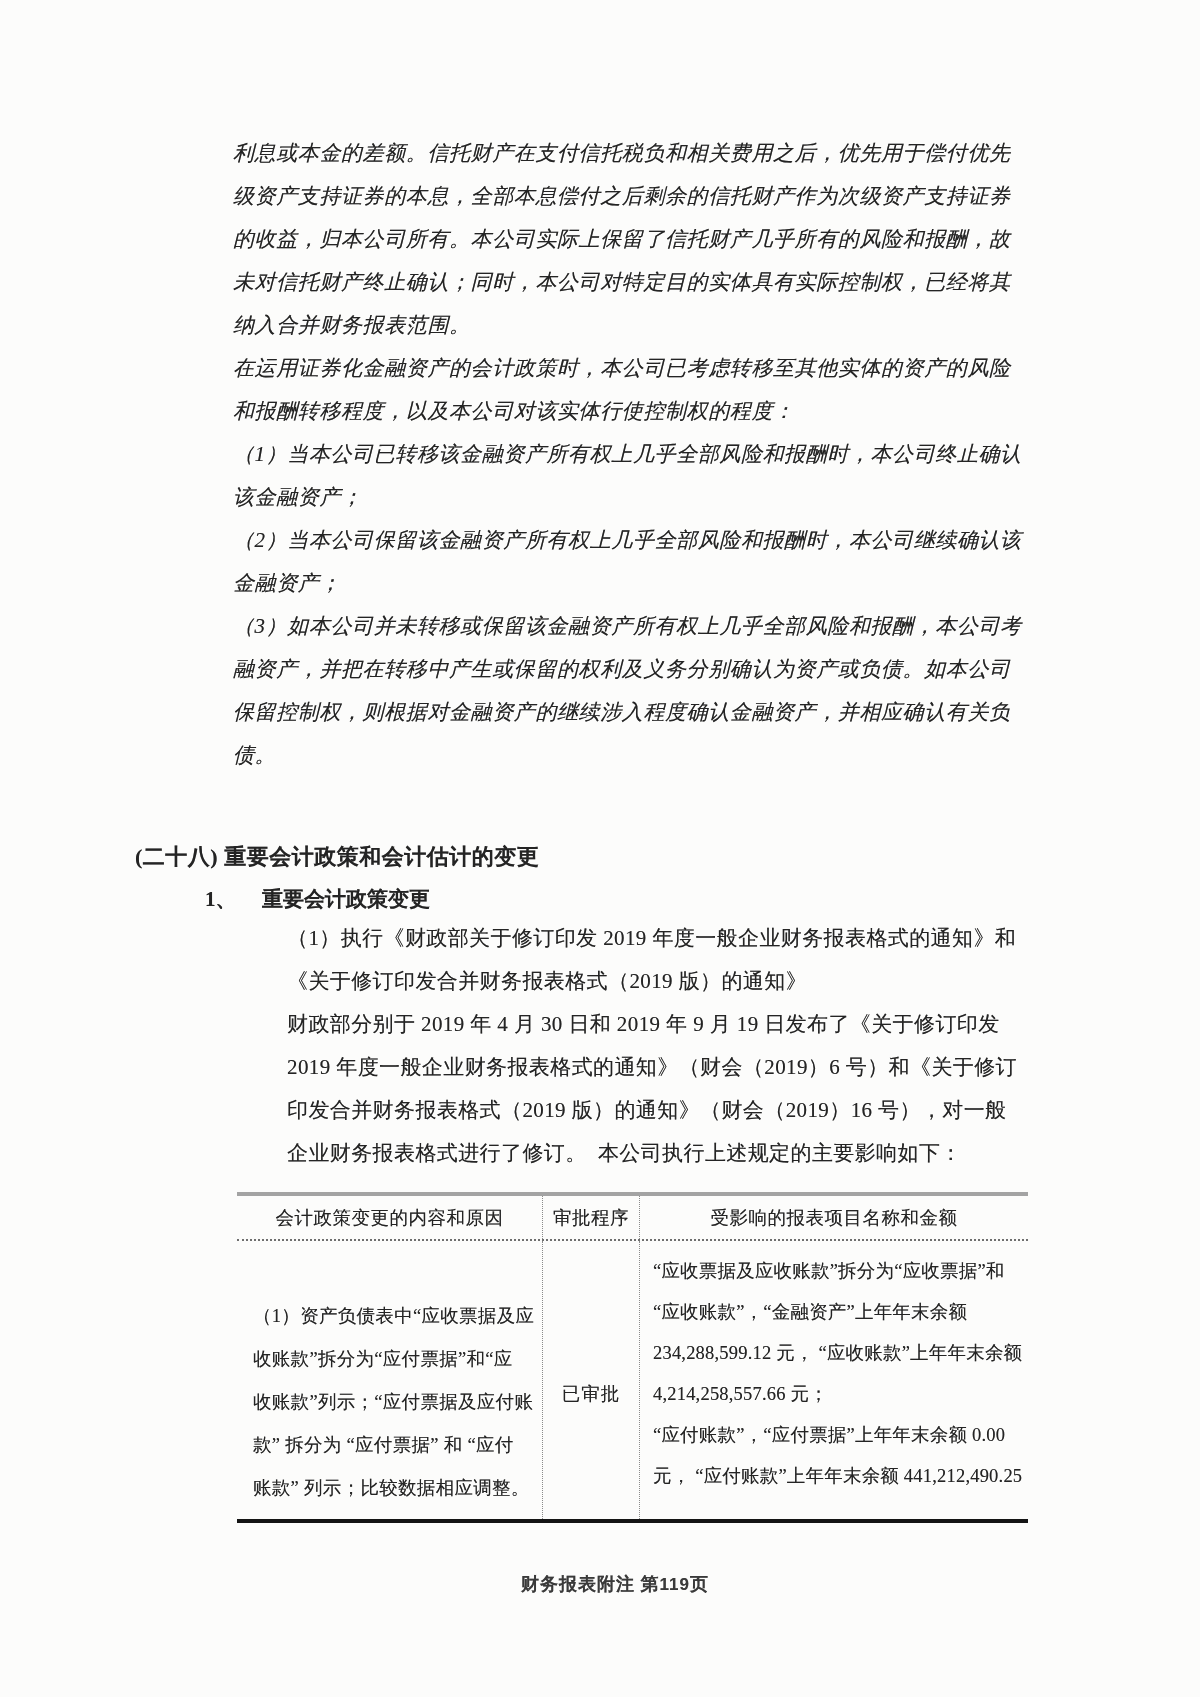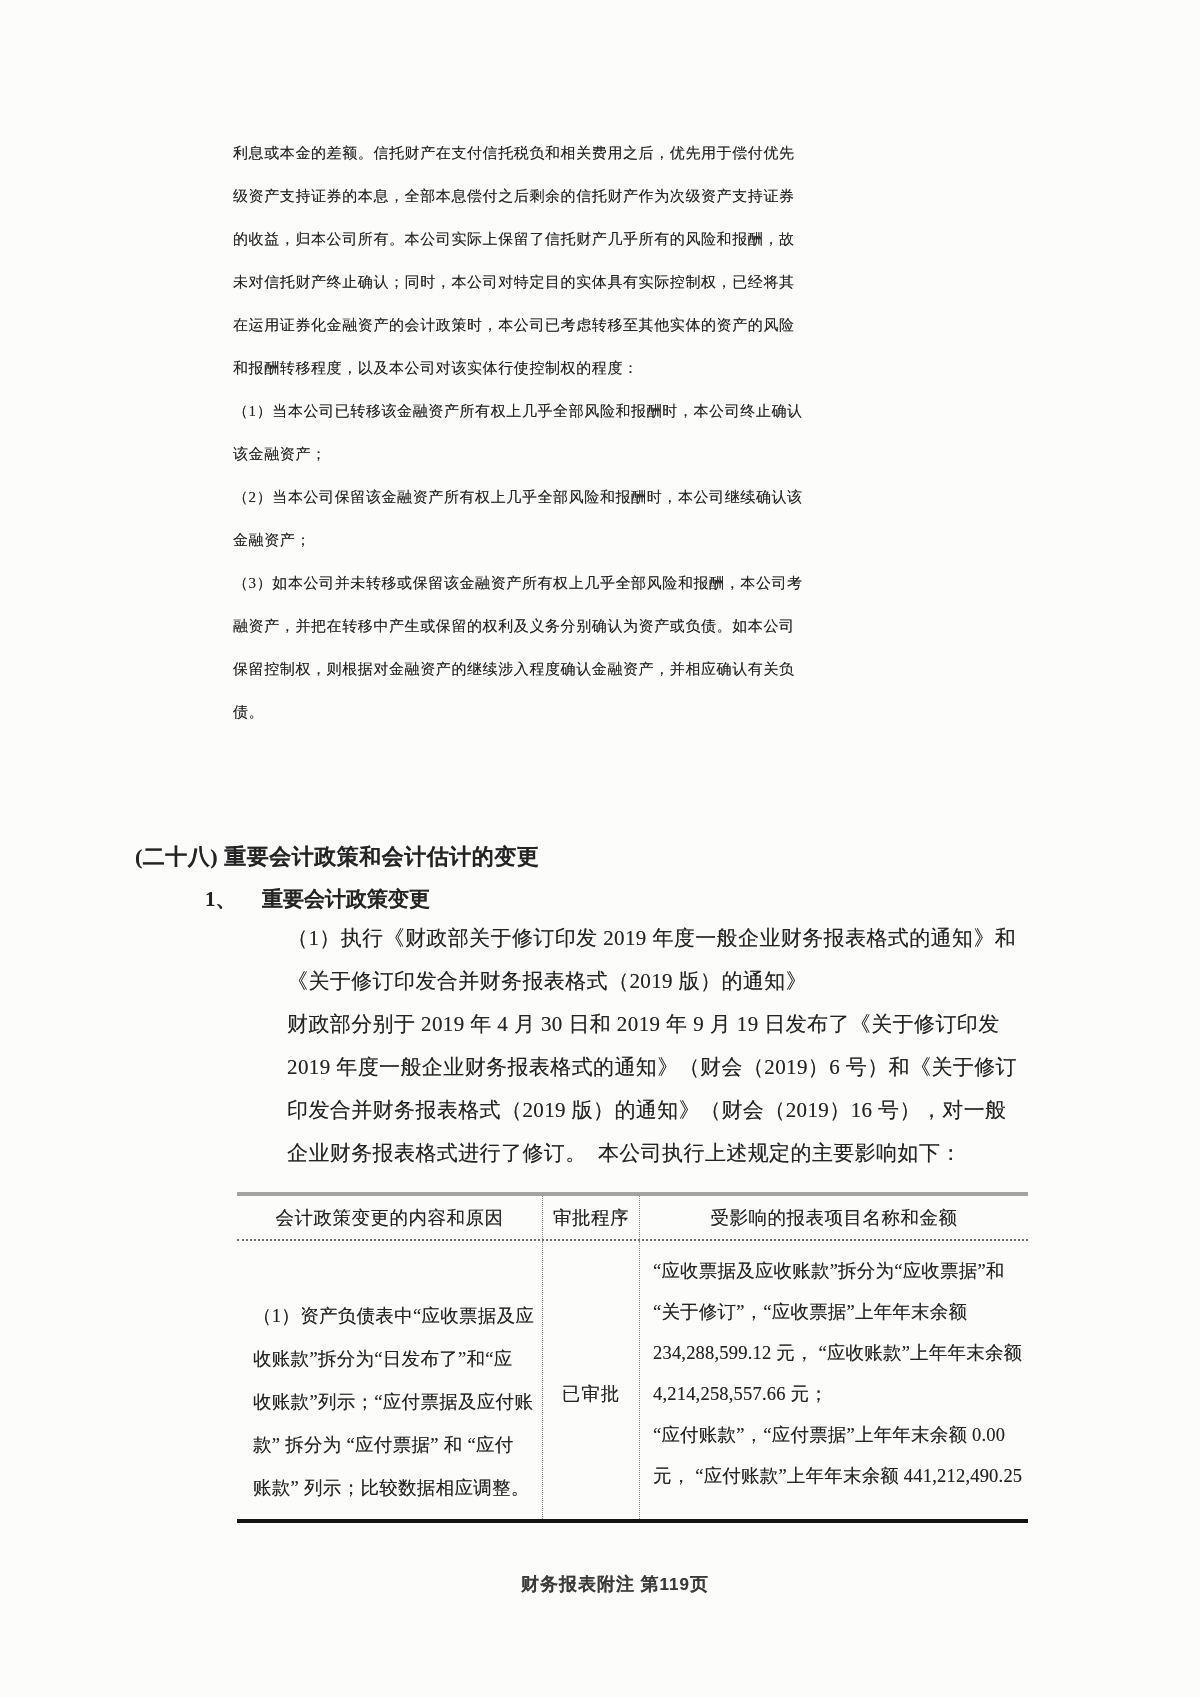--- a/index.html
+++ b/index.html
@@ -10,21 +10,21 @@
     background:#fcfcfb;
     font-family:"Liberation Serif","DejaVu Serif",serif;
     color:#242424;
     text-shadow:0 0 0.6px rgba(20,20,20,0.45);
     overflow:hidden;
   }
   .tline{white-space:pre;}
   
   .main-block{
     position:absolute;left:233px;top:132px;width:800px;
-    font-size:15px;line-height:43px;letter-spacing:0.6px;
+    font-size:21px;line-height:43px;letter-spacing:0.6px;font-style:italic;
   }
   
   .heading{
     position:absolute;left:135px;top:842px;
     font-size:22px;font-weight:bold;letter-spacing:0.5px;
   }
   .subheading{
     position:absolute;left:205px;top:885px;
     font-size:21px;font-weight:bold;display:flex;
   }
@@ -83,20 +83,21 @@
 </head>
 <body>
 
 <div class="page">
 
   <div class="main-block">
       <div class="tline">利息或本金的差额。信托财产在支付信托税负和相关费用之后，优先用于偿付优先</div>
       <div class="tline">级资产支持证券的本息，全部本息偿付之后剩余的信托财产作为次级资产支持证券</div>
       <div class="tline">的收益，归本公司所有。本公司实际上保留了信托财产几乎所有的风险和报酬，故</div>
       <div class="tline">未对信托财产终止确认；同时，本公司对特定目的实体具有实际控制权，已经将其</div>
+      <div class="tline">纳入合并财务报表范围。</div>
       <div class="tline">在运用证券化金融资产的会计政策时，本公司已考虑转移至其他实体的资产的风险</div>
       <div class="tline">和报酬转移程度，以及本公司对该实体行使控制权的程度：</div>
       <div class="tline">（1）当本公司已转移该金融资产所有权上几乎全部风险和报酬时，本公司终止确认</div>
       <div class="tline">该金融资产；</div>
       <div class="tline">（2）当本公司保留该金融资产所有权上几乎全部风险和报酬时，本公司继续确认该</div>
       <div class="tline">金融资产；</div>
       <div class="tline">（3）如本公司并未转移或保留该金融资产所有权上几乎全部风险和报酬，本公司考</div>
       <div class="tline">融资产，并把在转移中产生或保留的权利及义务分别确认为资产或负债。如本公司</div>
       <div class="tline">保留控制权，则根据对金融资产的继续涉入程度确认金融资产，并相应确认有关负</div>
       <div class="tline">债。</div>
@@ -120,29 +121,29 @@
 
   <div class="policy-table">
     <div class="t-header">
       <div>会计政策变更的内容和原因</div>
       <div class="v-div-l v-div-r">审批程序</div>
       <div>受影响的报表项目名称和金额</div>
     </div>
     <div class="t-body">
       <div class="cell-reason">
           <div class="tline">（1）资产负债表中“应收票据及应</div>
-          <div class="tline">收账款”拆分为“日发布了”和“应</div>
+          <div class="tline">收账款”拆分为“应付票据”和“应</div>
           <div class="tline">收账款”列示；“应付票据及应付账</div>
           <div class="tline">款” 拆分为 “应付票据” 和 “应付</div>
           <div class="tline">账款” 列示；比较数据相应调整。</div>
         </div>
       <div class="cell-approval v-div-l v-div-r">已审批</div>
       <div class="cell-impact">
           <div class="tline">“应收票据及应收账款”拆分为“应收票据”和</div>
-          <div class="tline">“关于修订”，“应收票据”上年年末余额</div>
+          <div class="tline">“应收账款”，“金融资产”上年年末余额</div>
           <div class="tline">234,288,599.12 元， “应收账款”上年年末余额</div>
           <div class="tline">4,214,258,557.66 元；</div>
           <div class="tline">“应付账款”，“应付票据”上年年末余额 0.00</div>
           <div class="tline">元， “应付账款”上年年末余额 441,212,490.25</div>
         </div>
     </div>
   </div>
 
   <div class="footer">
     <span>财务报表附注 第</span><span class="pagenum">119</span><span>页</span>

